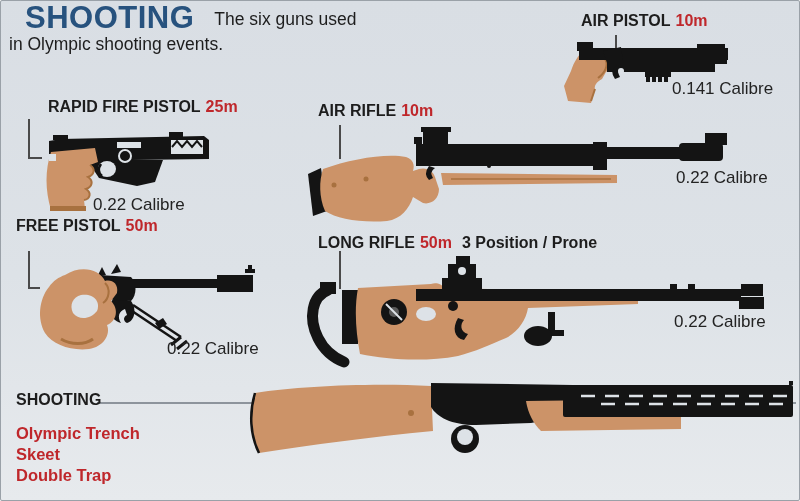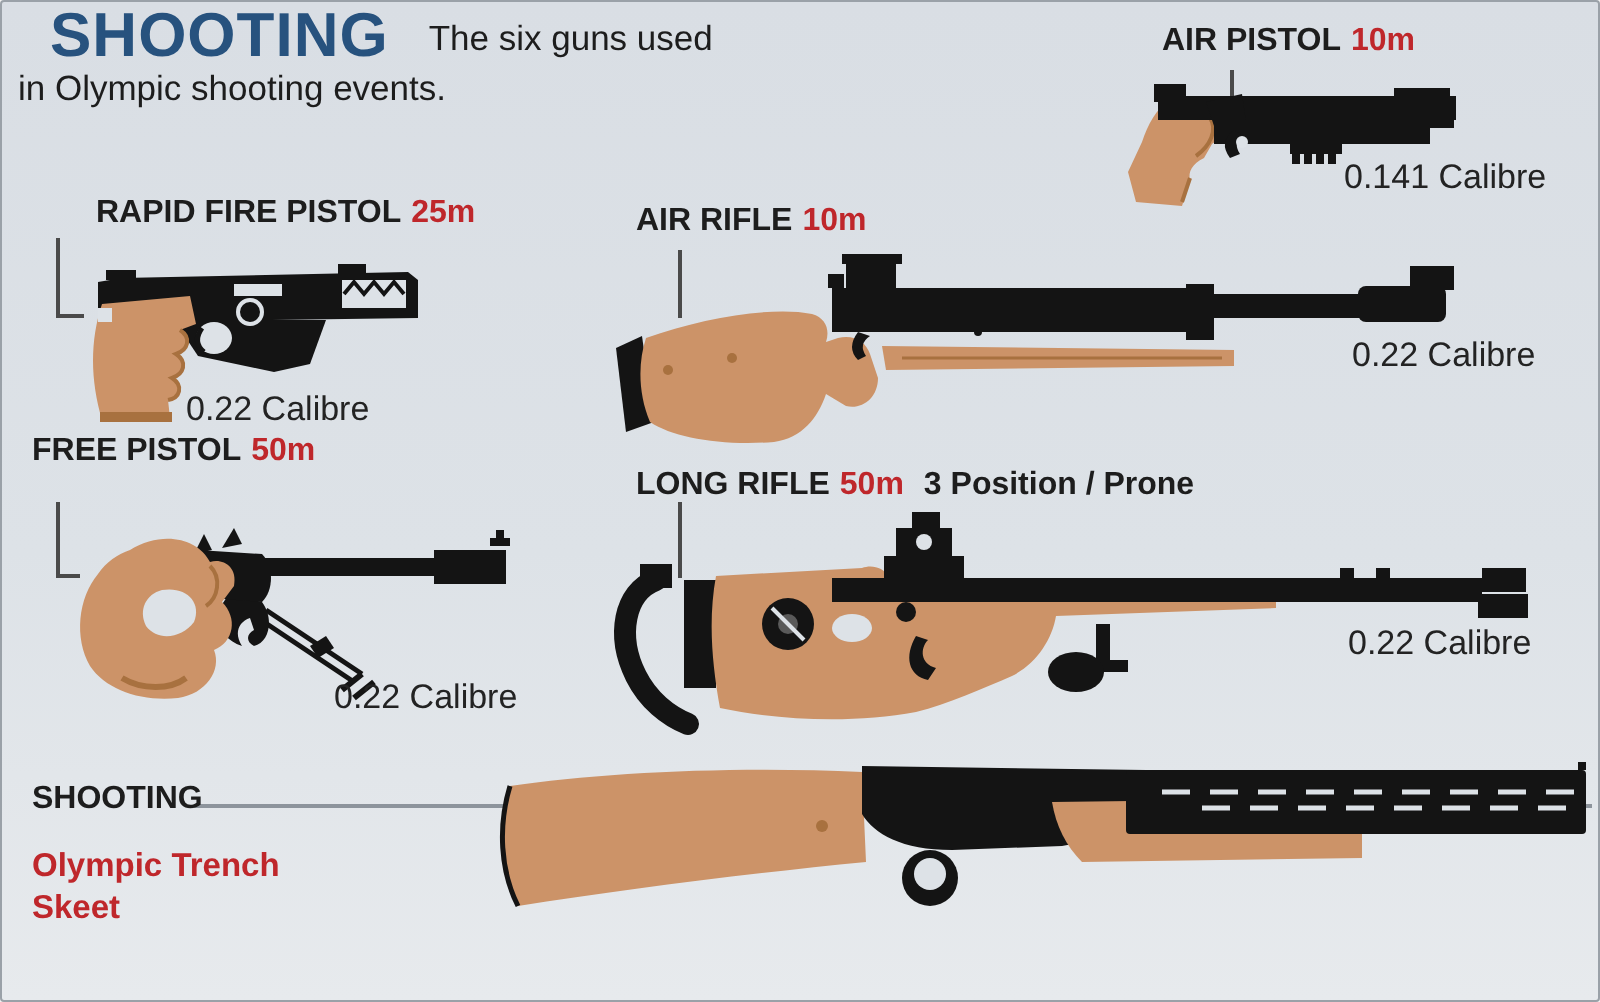--- a/index.html
+++ b/index.html
@@ -173,20 +173,21 @@
     <ellipse class="metal" cx="242" cy="110" rx="14" ry="10"></ellipse>
   </svg>
   <div class="abs calibre" style="left:673px;top:311px;">0.22 Calibre</div>
 
   <div class="abs gun-label" style="left:15px;top:390px;">
     <span>SHOOTING</span>
   </div>
   <div class="abs events" style="left:15px;top:422px;">
     <div>Olympic Trench</div>
     <div>Skeet</div>
+    <div>Double Trap</div>
   </div>
   <svg class="abs" style="left:240px;top:372px;" width="556" height="95" viewBox="0 0 556 95">
     <path class="wood" d="M14,20 C60,13 130,10 190,13 L192,58 C130,64 70,72 18,80 C8,60 8,38 14,20 Z"></path>
     <path class="mstroke" stroke-width="2.5" d="M14,20 C8,40 9,62 18,80"></path>
     <circle class="woodd" cx="170" cy="40" r="3"></circle>
     <path class="metal" d="M190,10 L332,12 L332,24 L326,26 L322,44 L290,50 L235,52 C210,52 196,44 190,34 Z"></path>
     <circle class="metal" cx="224" cy="66" r="14"></circle>
     <circle class="bgf" cx="224" cy="64" r="8"></circle>
     <path class="wood" d="M285,28 L440,26 L440,56 L300,58 C292,50 287,40 285,28 Z"></path>
     <rect class="metal" x="322" y="12" width="230" height="32" rx="2"></rect>

